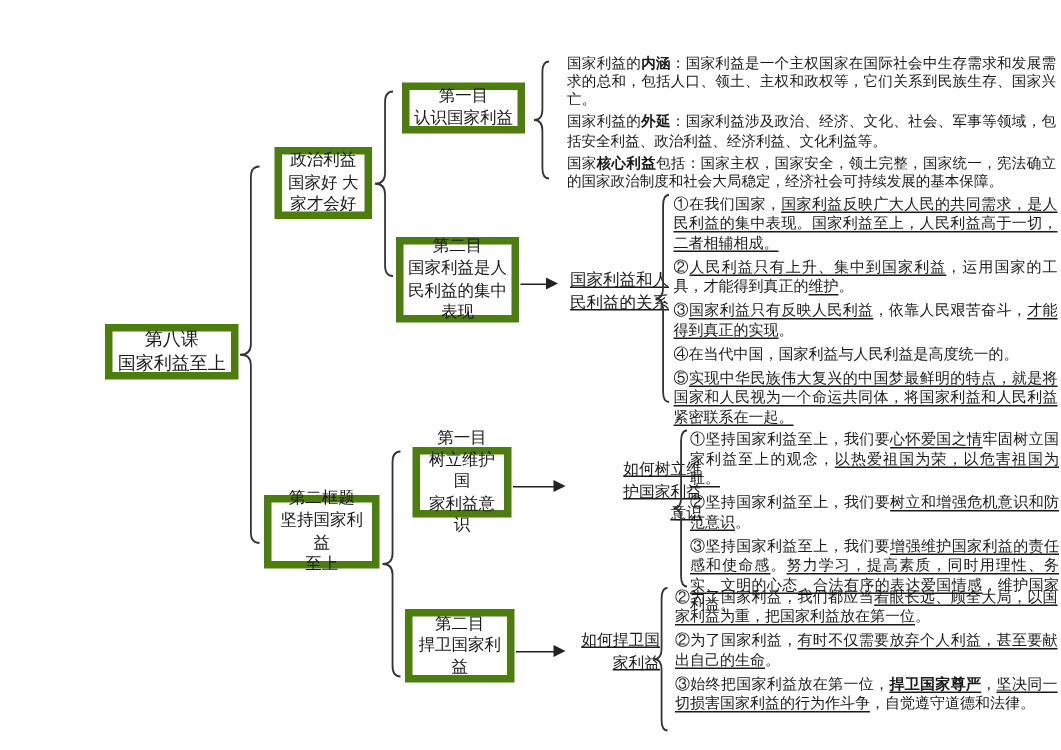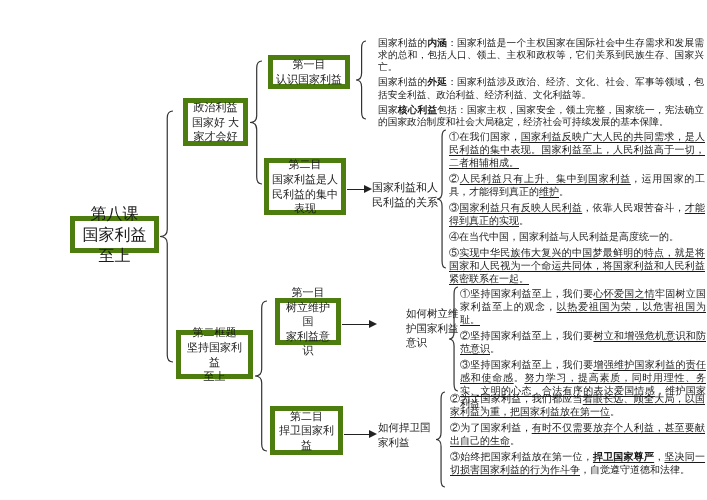--- a/index.html
+++ b/index.html
@@ -6,22 +6,22 @@
   #canvas{
     position:relative;width:707px;height:500px;background:#ffffff;
     font-family:"Liberation Sans",sans-serif;color:#1a1a1a;overflow:hidden;
   }
   .node{
     position:absolute;border:5px solid #4d7c0f;background:#ffffff;
     display:flex;align-items:center;justify-content:center;text-align:center;
     white-space:pre-line;font-size:11px;line-height:1.32;padding:1px 2px;box-sizing:border-box;
   }
   .plain-label{
-    position:absolute;white-space:pre-line;text-align:left;
-    font-size:10.5px;line-height:1.4;
+    position:absolute;white-space:pre-line;text-align:right;
+    font-size:10.5px;line-height:1.4;text-decoration:underline;
   }
   .note{
     position:absolute;font-size:10px;line-height:1.3;text-align:justify;
   }
   .note p{margin:0 0 3px 0;}
   .note1{font-size:9.7px;line-height:1.25;}
   .note span.u{text-decoration:underline;text-underline-offset:2px;}
   .note span.b{font-weight:bold;}
   .brace{position:absolute;}
   .brace svg{display:block;}
@@ -29,21 +29,21 @@
   .arrow::after{
     content:'';position:absolute;right:-2px;top:-5px;width:0;height:0;
     border-left:8px solid #222;border-top:4.5px solid transparent;border-bottom:4.5px solid transparent;
   }
 </style>
 </head>
 <body>
 
 <div id="canvas">
 
-  <div class="node" style="left:70px;top:216px;width:89px;height:37px;font-size:16px;">第八课
+  <div class="node" style="left:70px;top:216px;width:89px;height:37px;font-size:12px;">第八课
 国家利益至上</div>
   <div class="brace" style="left:159px;top:110px;width:15px;height:253px;">
       <svg width="15" height="253" viewBox="0 0 15 253">
         <path d="M 14 1 Q 8.25 1 8.25 8 L 8.25 119.5 Q 8.25 126.5 1 126.5 Q 8.25 126.5 8.25 133.5 L 8.25 245 Q 8.25 252 14 252" fill="none" stroke="#333333" stroke-width="1.2"></path>
       </svg>
     </div>
 
   <div class="node" style="left:183px;top:98px;width:65px;height:48px;">政治利益
 国家好 大
 家才会好</div>

